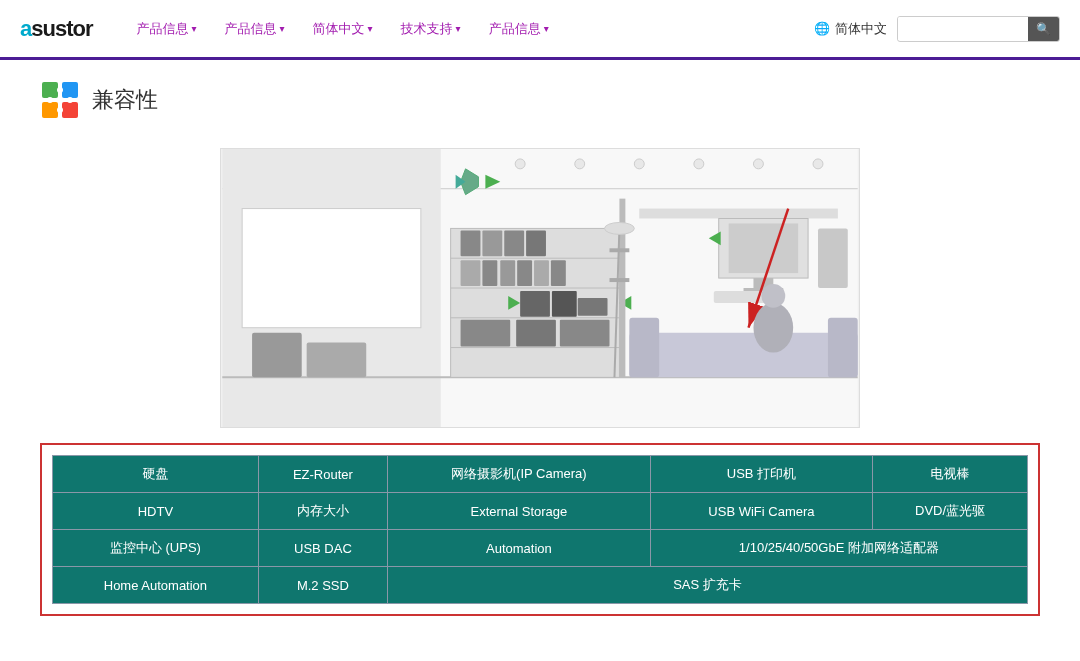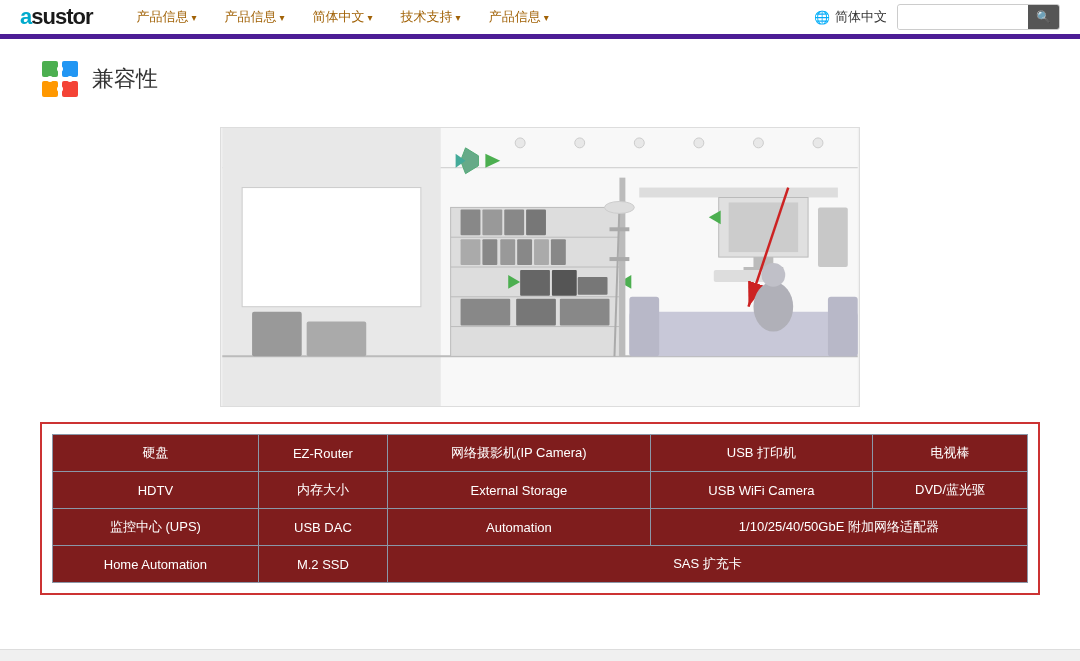--- a/index.html
+++ b/index.html
@@ -1,44 +1,44 @@
 <!DOCTYPE html>
 <html><head>
   <meta charset="utf-8">
   <style>
     * { margin: 0; padding: 0; box-sizing: border-box; }
     body { font-family: Arial, sans-serif; background: #f5f5f5; color: #333; font-size: 14px; }
 
     
     .navbar {
       background: #fff;
-      border-bottom: 5px solid #4c1d95;
+      border-bottom: 3px solid #4c1d95;
       display: flex;
       align-items: center;
       padding: 0 20px;
-      height: 39px;
+      height: 60px;
       gap: 0;
     }
     .navbar-logo {
       margin-right: 30px;
       font-size: 22px;
       font-weight: bold;
       color: #1a1a1a;
       letter-spacing: -1px;
     }
     .navbar-logo span { color: #00aacc; }
     .nav-items { display: flex; gap: 0; flex: 1; }
     .nav-item {
       padding: 0 14px;
       height: 50px;
       display: flex;
       align-items: center;
       cursor: pointer;
       font-size: 13px;
-      color: #a16207;
+      color: #a21caf;
       white-space: nowrap;
     }
     .nav-item-arrow { font-size: 10px; margin-left: 3px; }
     .nav-right {
       display: flex;
       align-items: center;
       gap: 10px;
       margin-left: auto;
     }
     .nav-lang {
@@ -125,21 +125,21 @@
     .compat-section {
       border: 2px solid #cc3333;
       padding: 10px;
       margin-top: 15px;
     }
     .compat-table {
       width: 100%;
       border-collapse: collapse;
     }
     .compat-table td {
-      background: #7f1d1d;
+      background: #0f766e;
       color: #fff;
       text-align: center;
       padding: 9px 6px;
       font-size: 13px;
       border: 1px solid #8a97a8;
     }
 
     
     .footer-bar {
       background: #f0f0f0;

